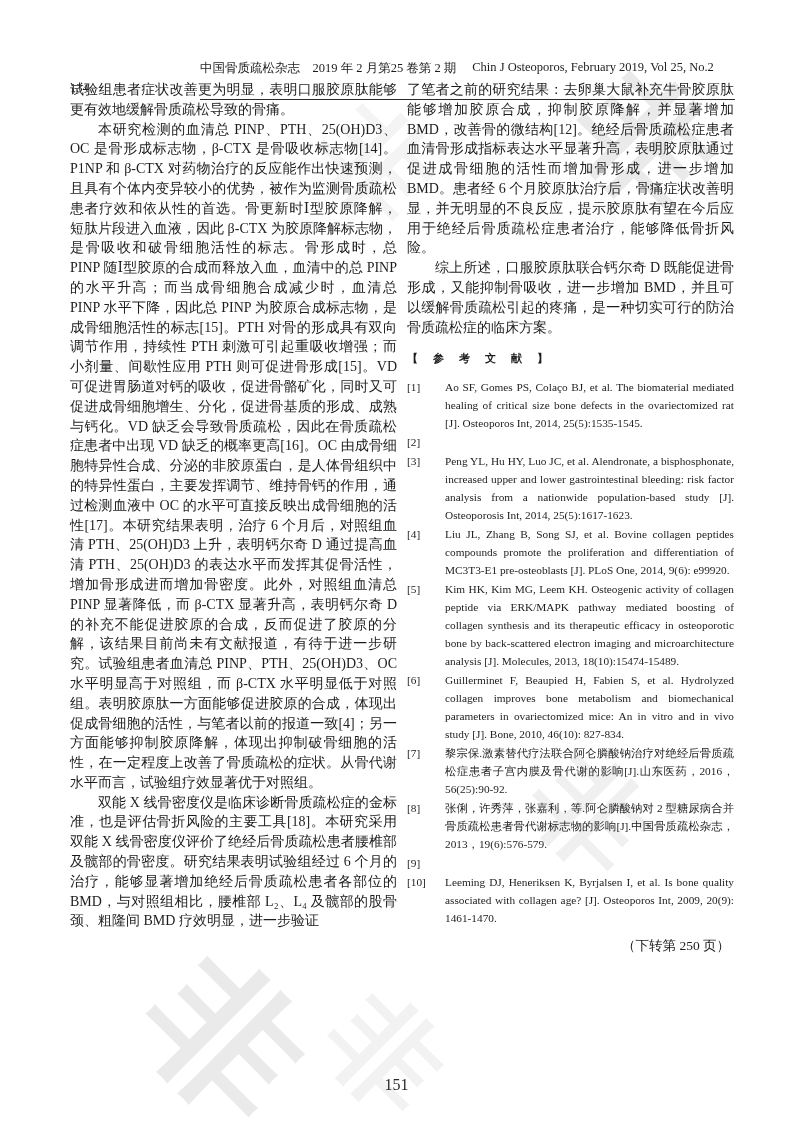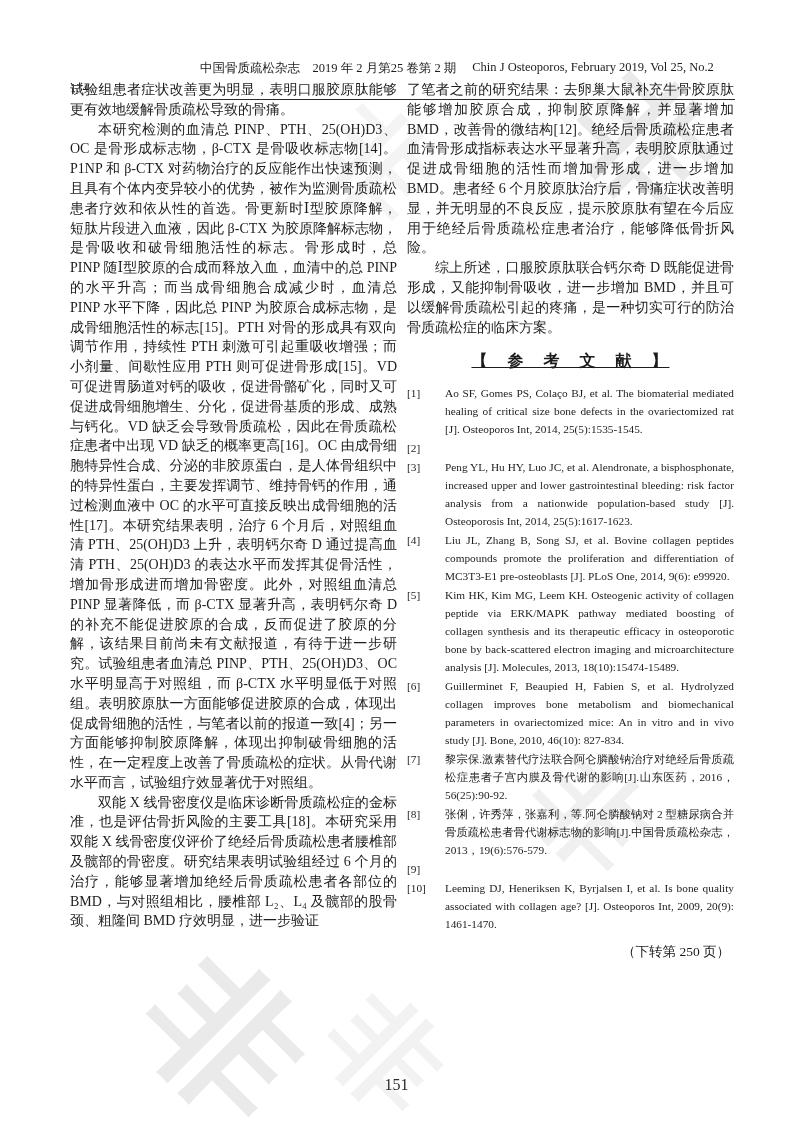--- a/index.html
+++ b/index.html
@@ -35,26 +35,25 @@
   .col{width:327px;flex:none;text-align:justify;}
   .col p{
     margin:0;
     font-size:14px;
     line-height:19.8px;
     text-align:justify;
     text-justify:inter-ideograph;
   }
   .col p.indent{text-indent:2em;}
   .refs-heading{
-    text-align:center;
-    font-size:16px;
+    text-align:left;
+    font-size:11px;
     margin:14px 0 12px 0;
     letter-spacing:2px;
     font-weight:bold;
-    text-decoration:underline;
   }
   .ref{
     display:flex;
     font-size:11.3px;
     line-height:18px;
     margin-bottom:1px;
   }
   .ref .rnum{width:38px;flex:none;}
   .ref .rtext{flex:1;text-align:justify;}
   .cont-note{

